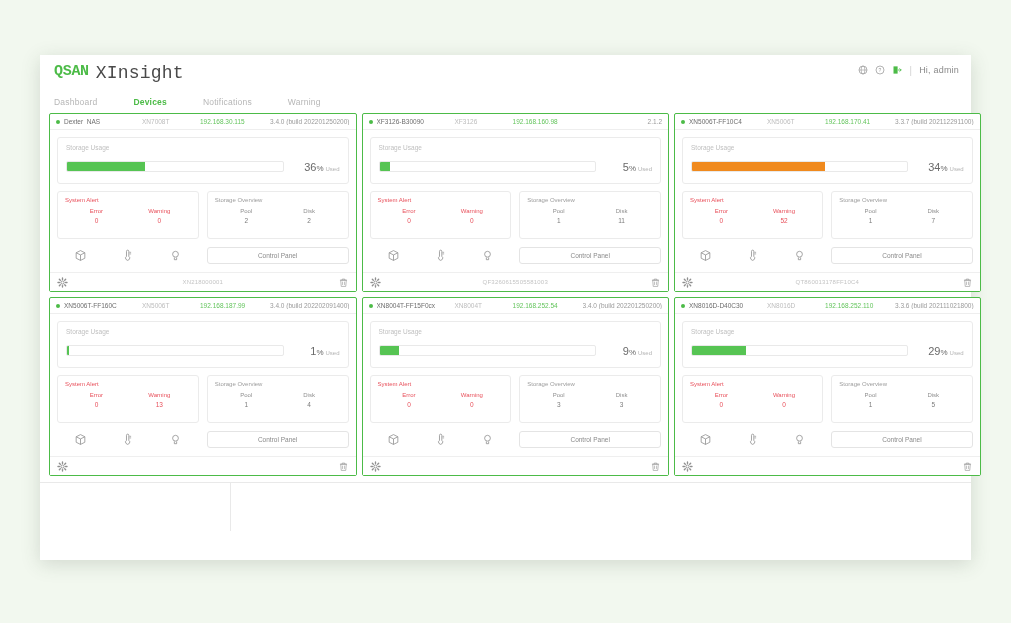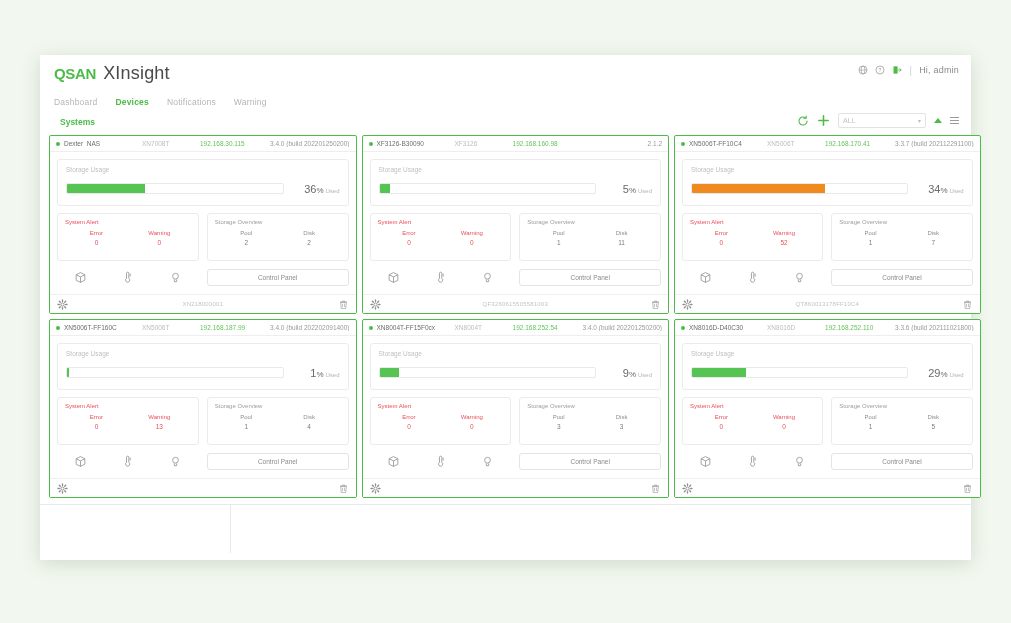--- a/index.html
+++ b/index.html
@@ -16,35 +16,35 @@
     position:absolute;left:40px;top:55px;width:931px;height:505px;
     background:#ffffff;
     box-shadow:0 4px 18px rgba(60,80,60,.18);
   }
 
   
   .appbar{
     position:relative;height:30px;padding:8px 14px 0 14px;
     display:flex;align-items:flex-start;
   }
-  .brand{display:flex;align-items:center;gap:7px;}
+  .brand{display:flex;align-items:flex-start;gap:7px;font-family:Liberation Mono, monospace;}
   .logo{
     font-size:15px;font-weight:bold;color:#4cbb47;letter-spacing:-.3px;
   }
   .appname{font-size:18px;color:#4a4a4a;letter-spacing:.2px;}
   .appbar-right{
     position:absolute;right:12px;top:9px;display:flex;align-items:center;gap:7px;
   }
   .ic{display:inline-flex;align-items:center;justify-content:center;}
   .hi-sep{color:#d7d7d7;font-size:11px;}
   .hi-admin{font-size:9px;color:#8a8a8a;letter-spacing:.2px;}
 
   
   .navrow{
-    padding:0 14px;display:flex;gap:18px;align-items:center;height:18px;
+    padding:0 14px;display:flex;gap:36px;align-items:center;height:18px;
   }
   .navrow .nav{font-size:8.5px;color:#b6b6b6;letter-spacing:.2px;cursor:pointer;}
   .navrow .nav.active{color:#4cbb47;font-weight:bold;}
 
   
   .subrow{
     padding:0 14px;height:22px;display:flex;align-items:center;
     position:relative;
   }
   .subtab{
@@ -190,48 +190,20 @@
       </div>
     </div>
 
     <div class="navrow">
       <span class="nav">Dashboard</span>
       <span class="nav active">Devices</span>
       <span class="nav">Notifications</span>
       <span class="nav">Warning</span>
     </div>
 
-    <div class="subrow">
-      <span class="subtab">Systems</span>
-      <div class="toolbar">
-        <span class="ic">
-          <svg width="12" height="12" viewBox="0 0 16 16">
-            <path d="M13.4 8a5.4 5.4 0 1 1-1.9-4.1" fill="none" stroke="#4cbb47" stroke-width="1.4" stroke-linecap="round"></path>
-            <path d="M12.2 1.2v3.1h-3.1" fill="none" stroke="#4cbb47" stroke-width="1.4" stroke-linecap="round" stroke-linejoin="round"></path>
-          </svg>
-        </span>
-        <span class="ic">
-          <svg width="13" height="13" viewBox="0 0 16 16">
-            <path d="M8 2.2v11.6M2.2 8h11.6" stroke="#4cbb47" stroke-width="1.9" stroke-linecap="round"></path>
-          </svg>
-        </span>
-        <div class="sel">
-          <span>ALL</span>
-          <span class="caret">▾</span>
-        </div>
-        <span class="ic">
-          <span class="tri-up"></span>
-        </span>
-        <span class="listicon">
-          <i></i>
-            <i></i>
-            <i></i>
-        </span>
-      </div>
-    </div>
 
     <div class="grid">
 
       <div class="card">
         <div class="card-head">
           <span class="dot"></span>
           <span class="ch-name">Dexter_NAS</span>
           <span class="ch-model">XN7008T</span>
           <span class="ch-ip">192.168.30.115</span>
           <span class="ch-fw">3.4.0 (build 202201250200)</span>

